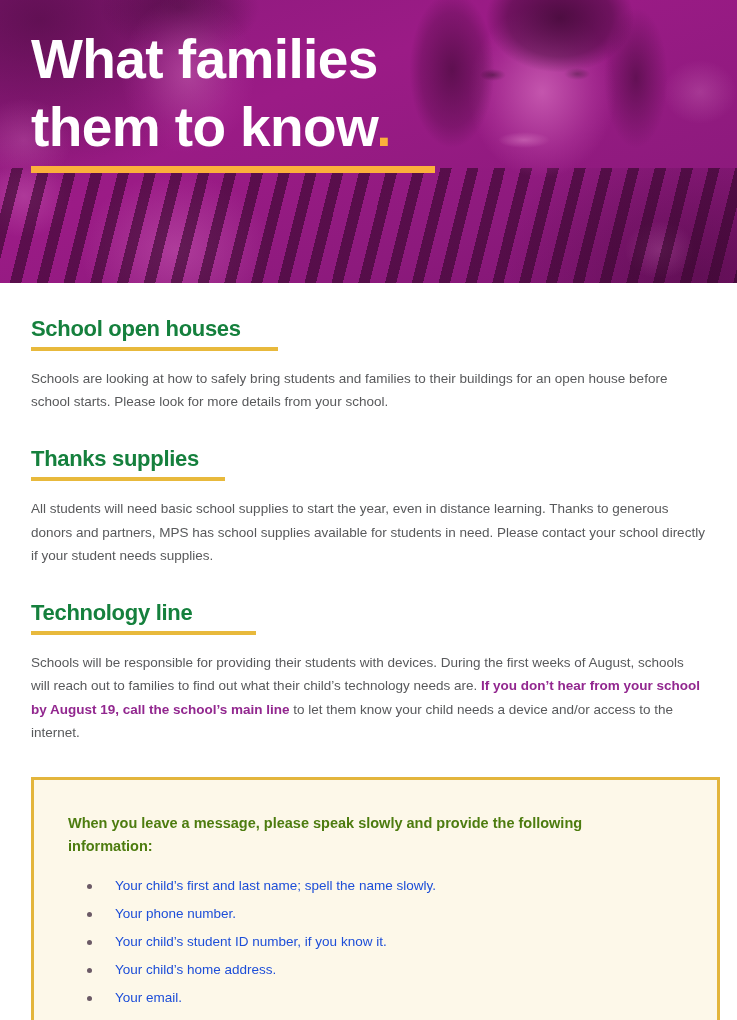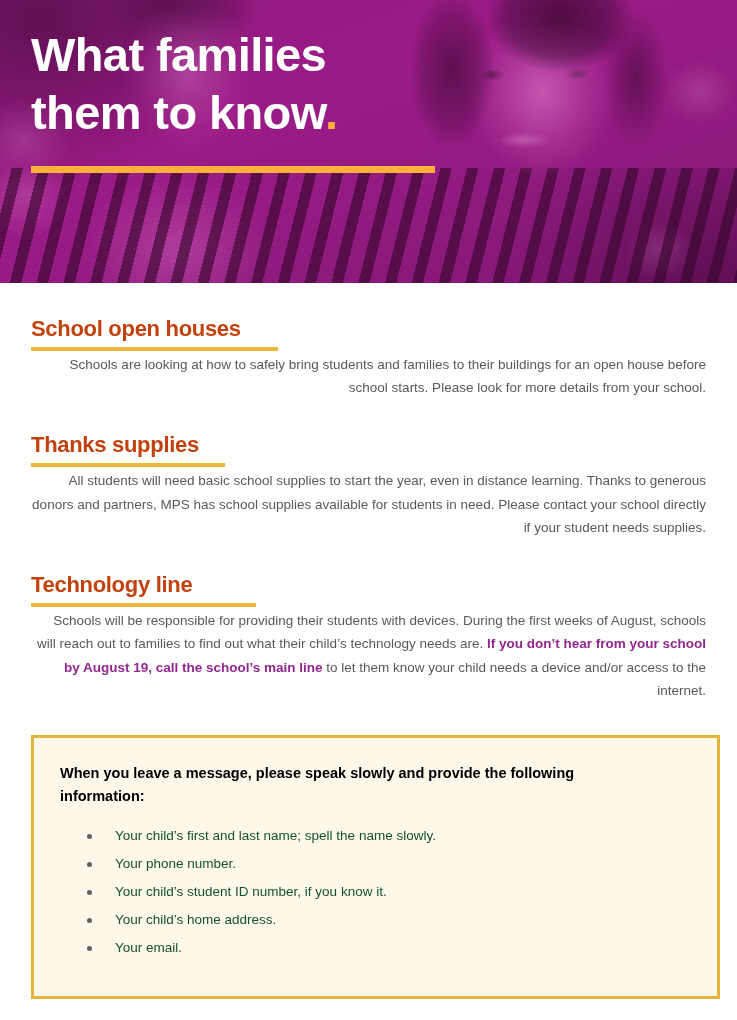--- a/index.html
+++ b/index.html
@@ -88,21 +88,21 @@
       radial-gradient(ellipse 46px 40px at 700px 92px, rgba(224,140,204,.26) 0%, rgba(224,140,204,0) 80%),
       radial-gradient(ellipse 260px 200px at 40px 20px, rgba(52,6,42,.50) 0%, rgba(52,6,42,0) 82%),
       linear-gradient(160deg, #8d1a7d 0%, #9b1b86 45%, #8d1a7d 100%);
   }
   .hero-title {
     position: absolute;
     left: 31px;
     top: 26px;
     z-index: 5;
     margin: 0;
-    font-size: 47px;
+    font-size: 55px;
     line-height: 1.23;
     font-weight: bold;
     letter-spacing: -0.6px;
     color: #ffffff;
     white-space: pre-line;
   }
   .hero-dot {
     color: #fbb03b;
   }
   .hero-rule {
@@ -120,71 +120,70 @@
     padding: 0 31px;
   }
   .section {
     padding-top: 33px;
   }
   .section-heading {
     margin: 0;
     font-size: 22px;
     font-weight: bold;
     letter-spacing: -0.3px;
-    color: #c2410c;
+    color: #15803d;
     display: inline-block;
   }
   .heading-rule {
     height: 4px;
     background: #e8b93c;
     margin-top: 5px;
   }
   .rule-w1 { width: 247px; }
   .rule-w2 { width: 194px; }
   .rule-w3 { width: 225px; }
 
   .body-text {
-    margin: 2px 0 0 0;
+    margin: 16px 0 0 0;
     font-size: 13.5px;
     line-height: 1.72;
     color: #58595b;
-    text-align: right;
   }
   .emph {
     color: #92278f;
     font-weight: bold;
   }
 
   
   .callout {
     margin: 33px 0 0 0;
     width: 643px;
     border: 3px solid #e3b53c;
     background: #fdf8e9;
     padding: 24px 14px 30px 26px;
     box-sizing: content-box;
   }
   .callout-heading {
-    margin: 0;
+    margin: 8px;
     font-size: 14.5px;
     line-height: 1.6;
     font-weight: bold;
-    color: #000000;
+    color: #4d7c0f;
     max-width: 580px;
   }
   .callout-list {
     list-style: none;
     margin: 18px 0 0 0;
     padding: 0 0 0 27px;
   }
   .callout-list li {
     position: relative;
     font-size: 13.5px;
     line-height: 1.55;
-    color: #14532d;
+    color: #1d4ed8;
     padding: 0 0 7px 28px;
   }
   .callout-list li::before {
     content: "";
     position: absolute;
     left: 0;
     top: 8px;
     width: 5px;
     height: 5px;
     border-radius: 50%;

